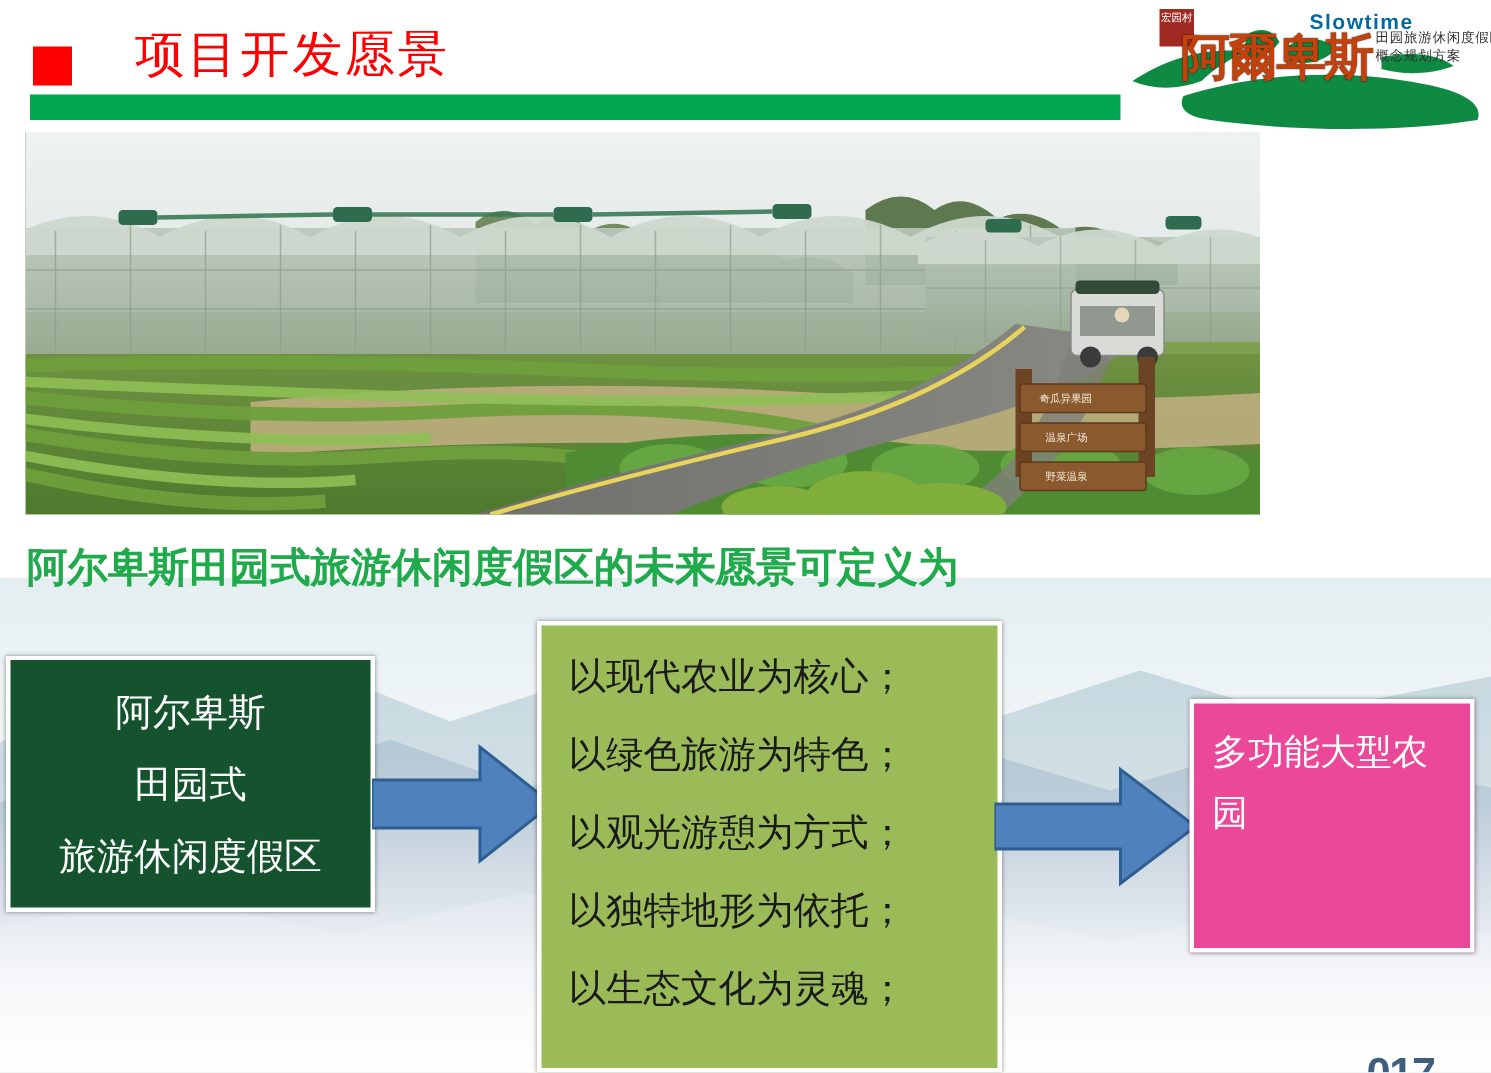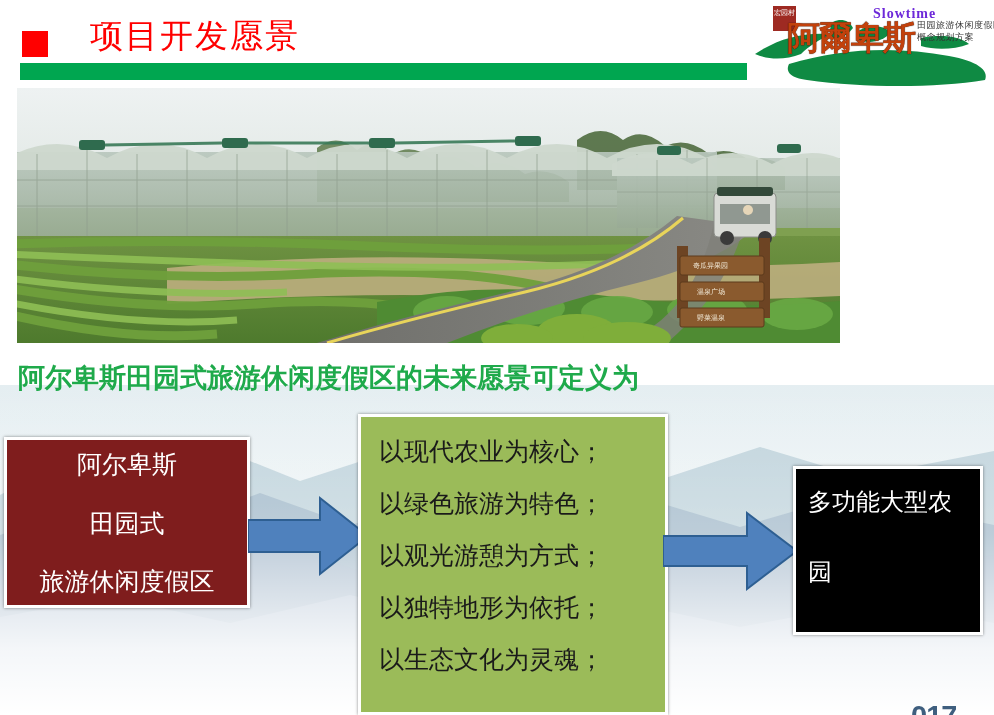--- a/index.html
+++ b/index.html
@@ -54,22 +54,22 @@
   }
   .logo-main{
     position:absolute;left:42px;top:14px;
     font-family:Liberation Serif, serif;
     font-weight:bold;font-size:33px;color:#c2410c;letter-spacing:-1px;
     white-space:nowrap;
     text-shadow:0 0 1px #000;
   }
   .logo-slow{
     position:absolute;left:128px;top:4px;
-    font-family:Liberation Serif, serif;
-    font-weight:bold;font-size:14px;color:#6d28d9;letter-spacing:1px;
+    font-family:Liberation Sans, sans-serif;
+    font-weight:bold;font-size:14px;color:#0369a1;letter-spacing:1px;
   }
   .logo-sub{
     position:absolute;left:172px;top:17px;
     font-size:9px;line-height:12px;color:#333;white-space:nowrap;
     letter-spacing:0.5px;
   }
 
   
   .photo{
     position:absolute;left:17px;top:88px;width:823px;height:255px;
@@ -87,43 +87,41 @@
   .box{
     position:absolute;
     box-sizing:border-box;
     border:3px solid #ffffff;
     box-shadow:0 0 3px rgba(0,0,0,.45);
     display:flex;flex-direction:column;
     justify-content:center;
   }
   .box-red{
     left:4px;top:437px;width:246px;height:171px;
-    background:#7f1d1d;
+    background:#14532d;
     align-items:center;
-    justify-content:space-between;
   }
   .box-red .line{
     color:#ffffff;font-size:25px;line-height:48px;text-align:center;
     white-space:nowrap;
   }
   .box-green{
     left:358px;top:414px;width:310px;height:301px;
     background:#9bbb59;
     justify-content:flex-start;
     padding:8px 0 0 18px;
   }
   .box-green .line{
     color:#1a1a1a;font-size:25px;line-height:52px;white-space:nowrap;
   }
   .box-blue{
     left:793px;top:466px;width:190px;height:169px;
-    background:#000000;
+    background:#ec4899;
     justify-content:flex-start;
     padding:12px 0 0 12px;
-    gap:29px;
   }
   .box-blue .line{
     color:#ffffff;font-size:24px;line-height:41px;white-space:nowrap;
   }
 
   
   .arrow{position:absolute;}
   .arrow1{left:248px;top:494px;width:122px;height:84px;}
   .arrow2{left:663px;top:508px;width:136px;height:86px;}
 

